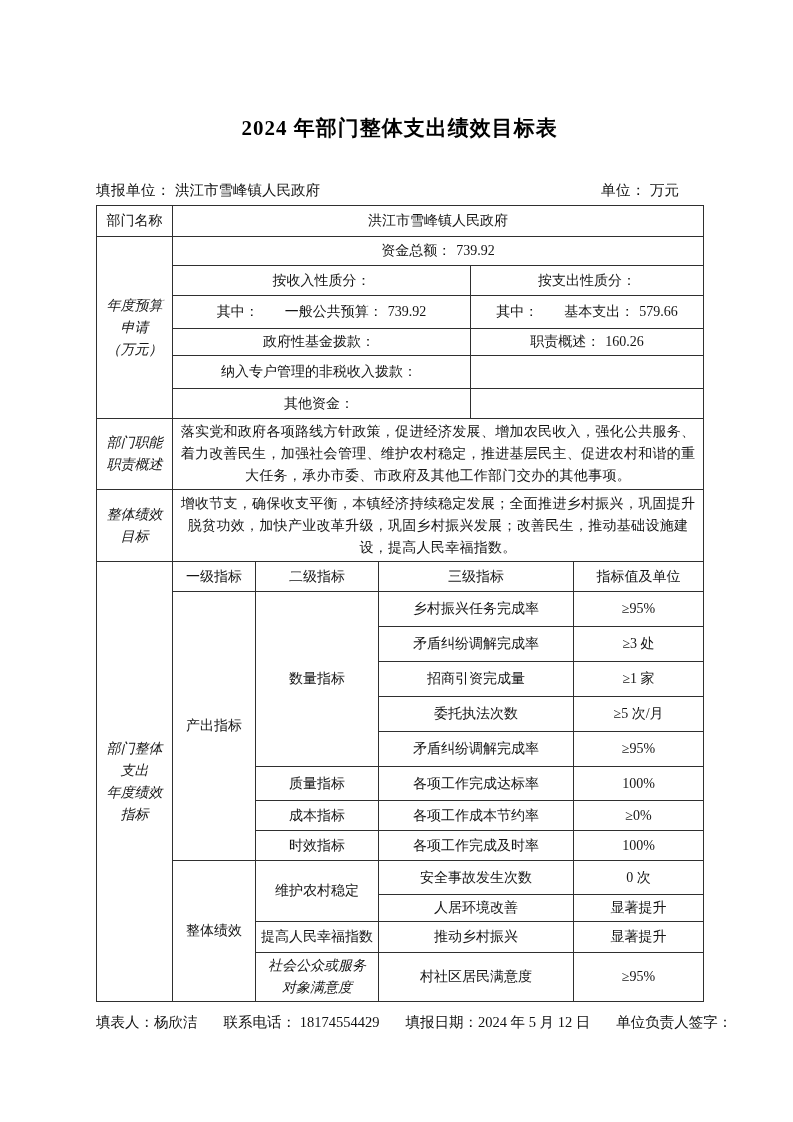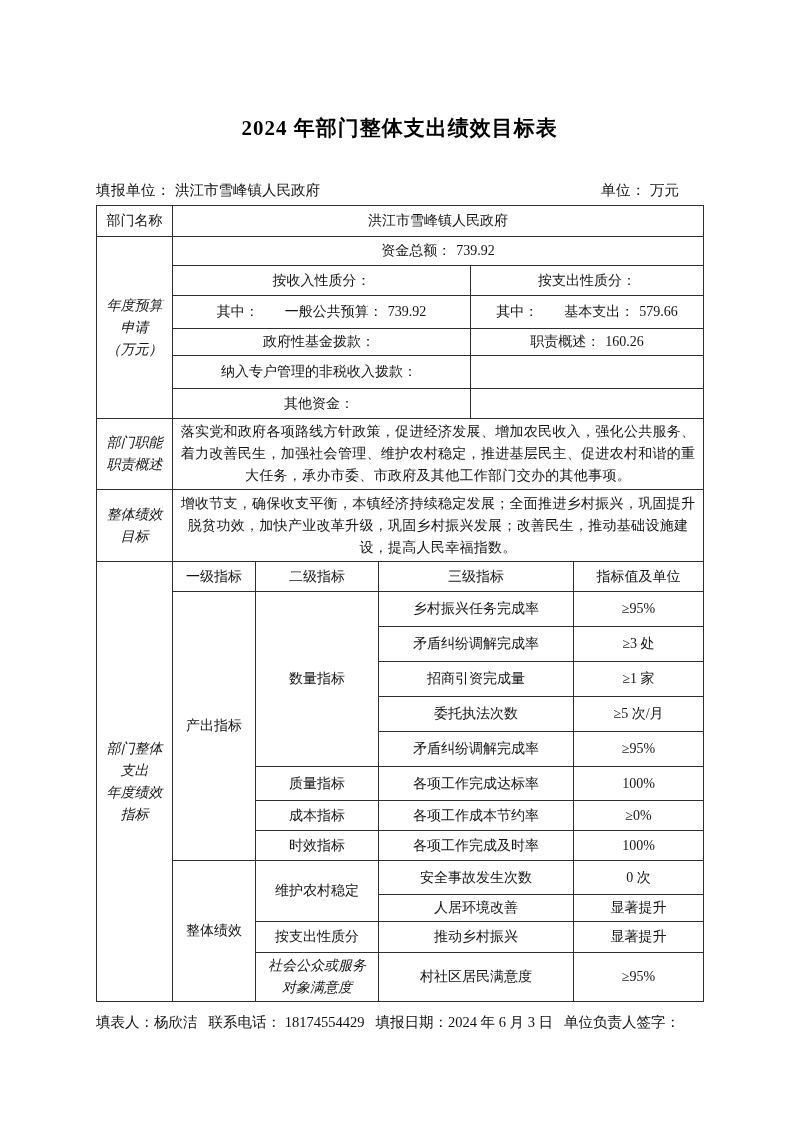--- a/index.html
+++ b/index.html
@@ -57,21 +57,21 @@
     letter-spacing:0.3px;
   }
   .ml { white-space:pre-line; line-height:24px;font-style:italic; }
   .val { margin-left:5px; }
   .chu { margin-right:26px; }
 
   .footer-row {
     margin-top:11px;
     display:flex;
     align-items:center;
-    gap:11px;
+    gap:26px;
     font-size:14.5px;
     width:640px;
   }
   .footer-row .fitem { white-space:nowrap; }
 </style>
 </head>
 <body>
 
 <div class="page">
   <div class="content">
@@ -210,34 +210,34 @@
         <td rowspan="4">整体绩效</td>
         <td rowspan="2">维护农村稳定</td>
         <td colspan="2">安全事故发生次数</td>
         <td>0 次</td>
       </tr>
       <tr style="height:26px">
         <td colspan="2">人居环境改善</td>
         <td>显著提升</td>
       </tr>
       <tr style="height:31px">
-        <td>按支出性质分</td>
+        <td>提高人民幸福指数</td>
         <td colspan="2">推动乡村振兴</td>
         <td>显著提升</td>
       </tr>
       <tr style="height:46px">
         <td class="ml">社会公众或服务
 对象满意度</td>
         <td colspan="2">村社区居民满意度</td>
         <td>≥95%</td>
       </tr>
     </tbody>
       </table>
 
     <div class="footer-row">
       <span class="fitem">填表人：杨欣洁</span>
       <span class="fitem">联系电话：  18174554429</span>
-      <span class="fitem">填报日期：2024 年 6 月 3 日</span>
+      <span class="fitem">填报日期：2024 年 5 月 12 日</span>
       <span class="fitem">单位负责人签字：</span>
     </div>
 
   </div>
 </div>
 
 </body></html>

